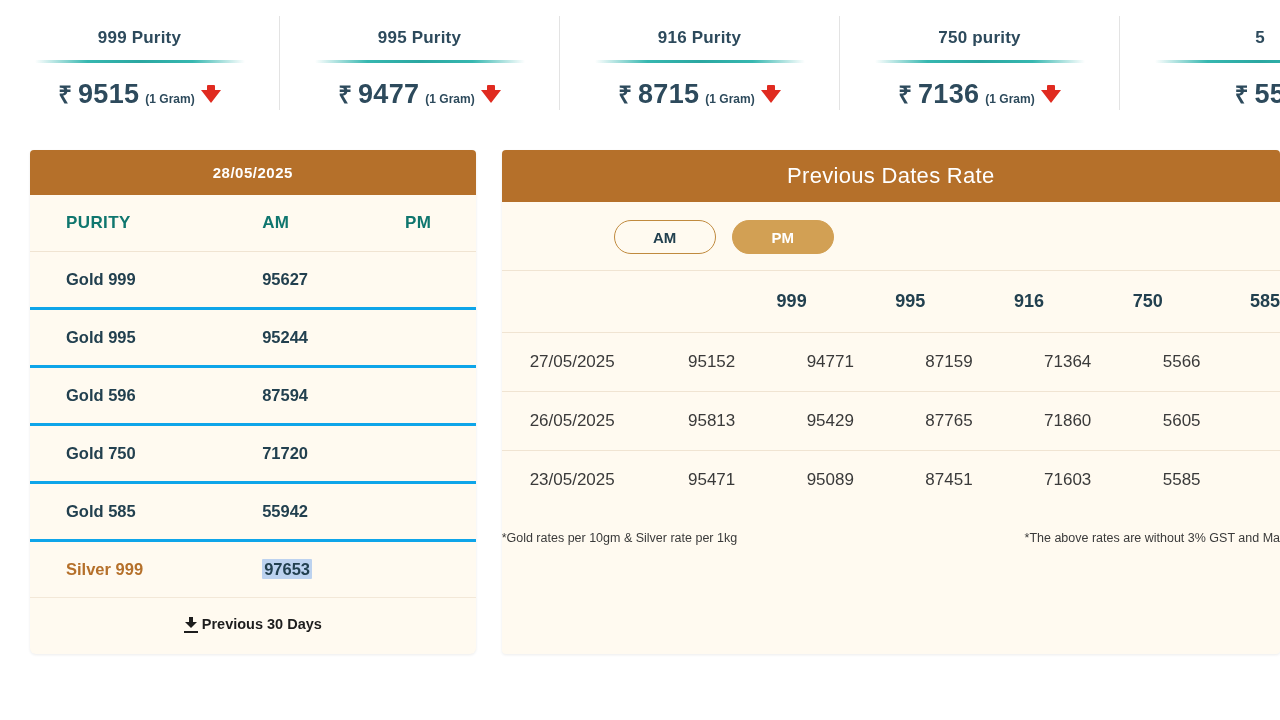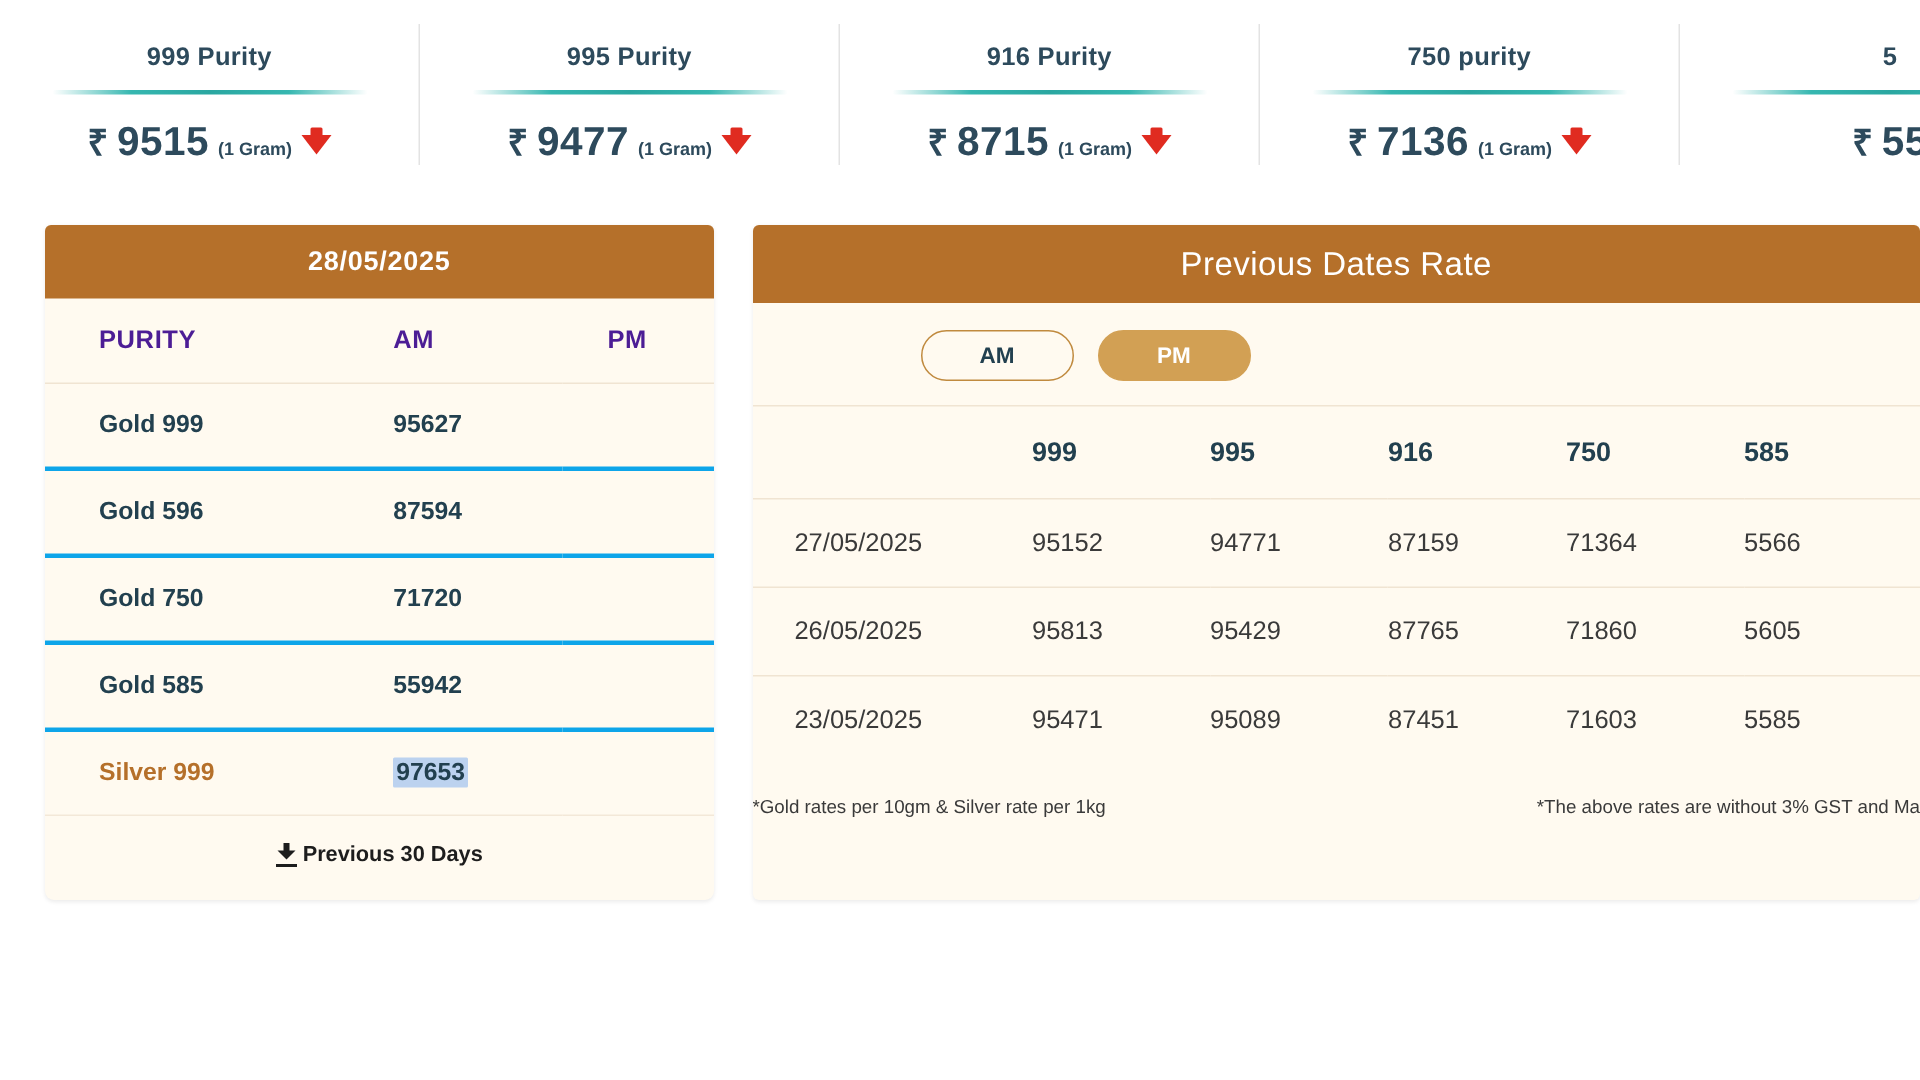--- a/index.html
+++ b/index.html
@@ -89,29 +89,29 @@
     width: 458px;
     background: #fffaf0;
     border-radius: 4px 4px 6px 6px;
     overflow: hidden;
     box-shadow: 0 1px 3px rgba(0,0,0,.08);
   }
   .left-header {
     background: #b5702a;
     color: #ffffff;
     text-align: center;
-    font-size: 18px;
+    font-size: 15px;
     font-weight: 700;
     padding: 14px 0;
     letter-spacing: .5px;
   }
   .left-table { width: 100%; border-collapse: collapse; }
   .left-table th {
     font-size: 17px;
-    color: #4c1d95;
+    color: #0f766e;
     font-weight: 700;
     text-align: left;
     padding: 18px 0 18px 36px;
     border-bottom: 1px solid #f0e4d2;
     letter-spacing: .4px;
   }
   .left-table th.c2 { padding-left: 30px; }
   .left-table th.c3 { padding-left: 30px; }
   .left-table td {
     font-size: 16.5px;
@@ -204,21 +204,21 @@
     background: #d2a054;
     border: 1.5px solid #d2a054;
     color: #ffffff;
   }
   .rates-table { width: 100%; border-collapse: collapse; }
   .rates-table th {
     font-size: 18px;
     font-weight: 700;
     color: #22404f;
     padding: 20px 0 20px 0;
-    text-align: left;
+    text-align: right;
   }
   .rates-table td {
     font-size: 17px;
     color: #3a3a3a;
     padding: 19px 0;
     border-top: 1px solid #f0e4d2;
     text-align: left;
   }
   .rates-table .col-date { width: 200px; padding-left: 28px; }
   .rates-table .col-v { width: 132px; }
@@ -317,20 +317,25 @@
           <th class="c3">PM</th>
         </tr>
       </thead>
       <tbody>
         <tr>
           <td>Gold 999</td>
           <td class="c2">95627</td>
           <td class="c3"></td>
         </tr>
         <tr>
+          <td>Gold 995</td>
+          <td class="c2">95244</td>
+          <td class="c3"></td>
+        </tr>
+        <tr>
           <td>Gold 596</td>
           <td class="c2">87594</td>
           <td class="c3"></td>
         </tr>
         <tr>
           <td>Gold 750</td>
           <td class="c2">71720</td>
           <td class="c3"></td>
         </tr>
         <tr>

